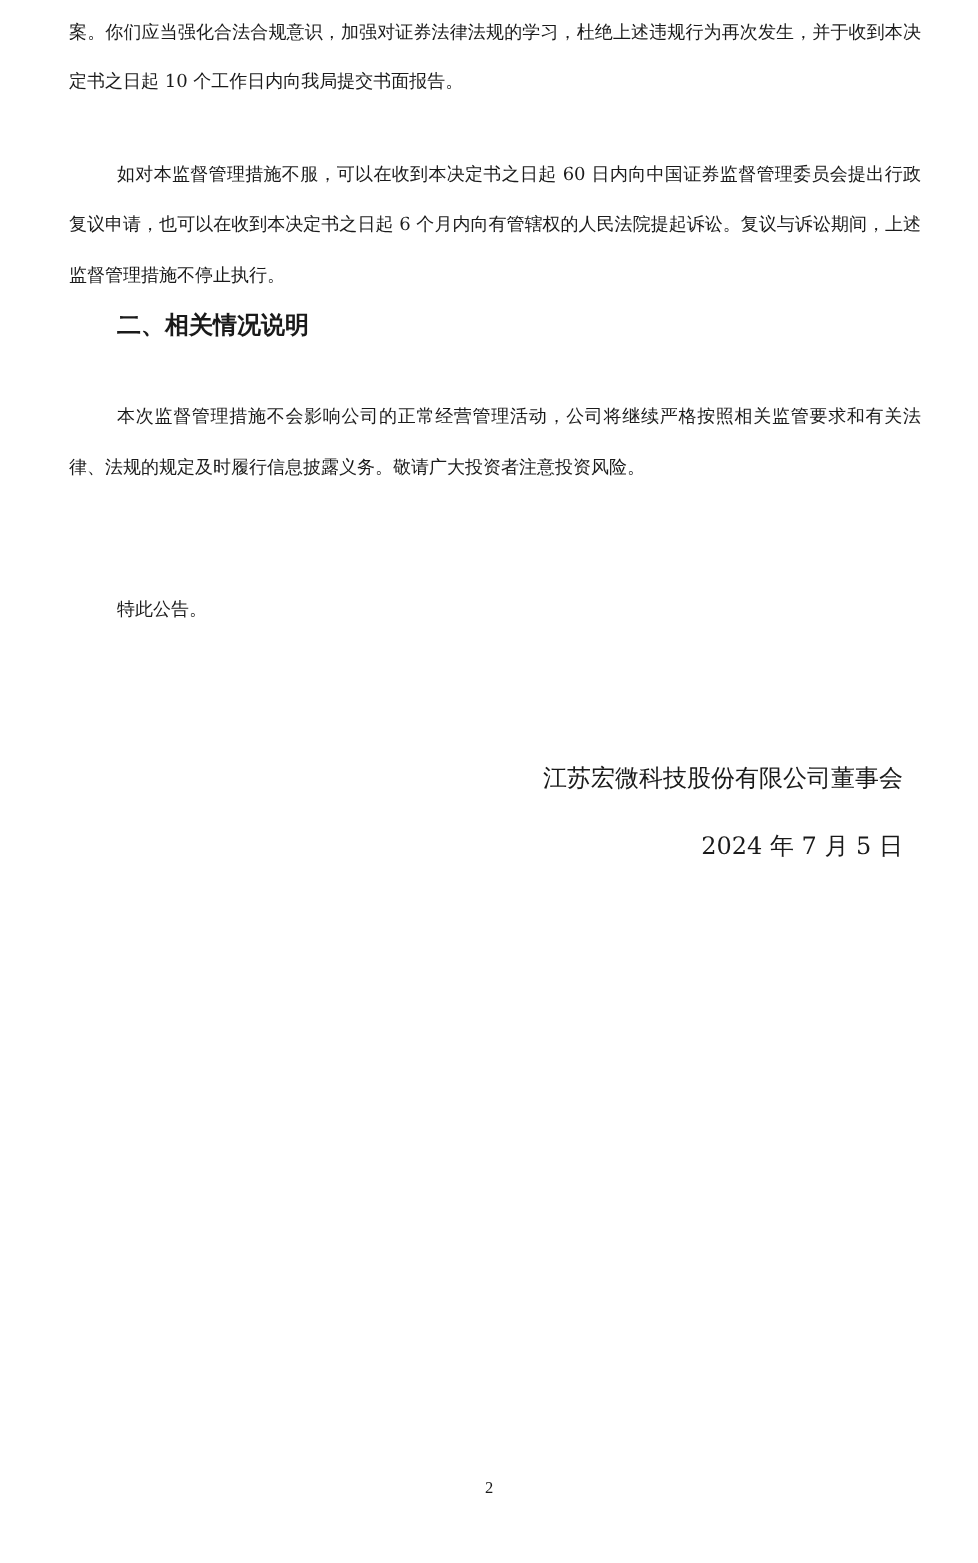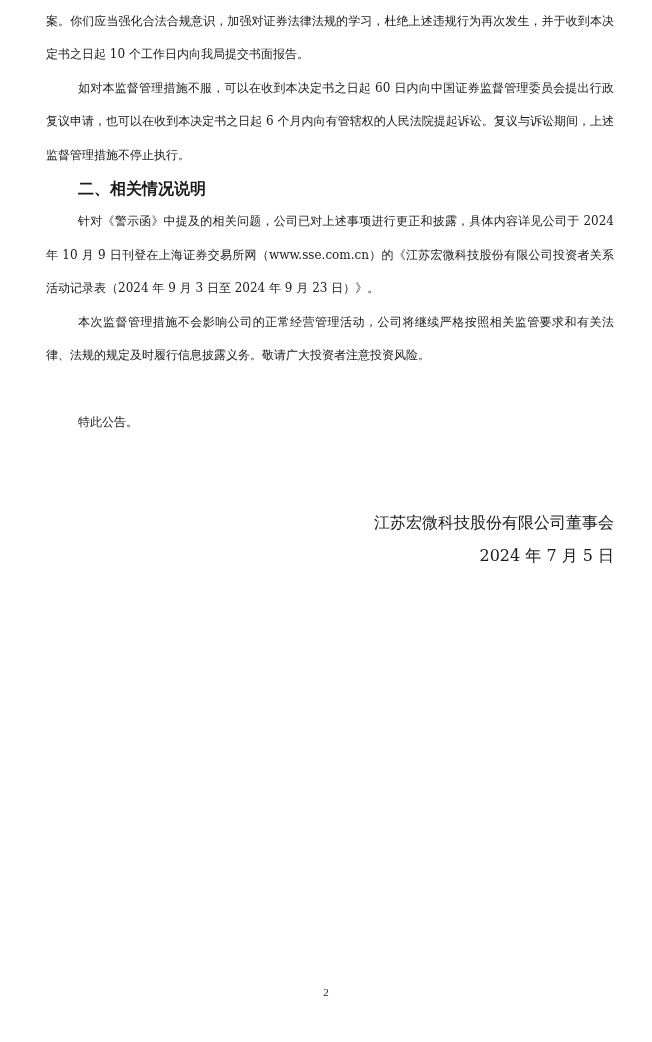--- a/index.html
+++ b/index.html
@@ -10,37 +10,36 @@
   }
   .page { position: absolute; left: 46px; top: 5px; width: 568px; }
   .p {
     font-size: 12px;
     line-height: 33.4px;
     text-align: justify;
     text-justify: inter-character;
     margin: 0;
     letter-spacing: 0px;
   }
-  .indent { text-indent: 32px; }
+  .indent { text-indent: 32px; margin-top: 28px; }
   .heading { font-weight: bold; text-indent: 32px; font-size: 16px; line-height: 33.4px; margin: 0; }
   .blank { height: 33.4px; }
-  .sign { text-align: right; font-size: 16px; line-height: 33.4px; margin: 0; padding-right: 0; }
+  .sign { text-align: right; font-size: 16px; line-height: 33.4px; margin: 12px; padding-right: 0; }
   .footer {
     position: absolute; left: 0; width: 652px; top: 986px;
     text-align: center; font-size: 11px; font-family: "Liberation Serif", serif; color: #1a1a1a;
   }
 </style>
 </head>
 <body>
 
 <div class="page">
   <p class="p">案。你们应当强化合法合规意识，加强对证券法律法规的学习，杜绝上述违规行为再次发生，并于收到本决定书之日起 10 个工作日内向我局提交书面报告。</p>
   <p class="p indent">如对本监督管理措施不服，可以在收到本决定书之日起 60 日内向中国证券监督管理委员会提出行政复议申请，也可以在收到本决定书之日起 6 个月内向有管辖权的人民法院提起诉讼。复议与诉讼期间，上述监督管理措施不停止执行。</p>
   <p class="heading">二、相关情况说明</p>
-  <p class="p indent">针对《警示函》中提及的相关问题，公司已对上述事项进行更正和披露，具体内容详见公司于 2024 年 10 月 9 日刊登在上海证券交易所网（www.sse.com.cn）的《江苏宏微科技股份有限公司投资者关系活动记录表（2024 年 9 月 3 日至 2024 年 9 月 23 日）》。</p>
   <p class="p indent">本次监督管理措施不会影响公司的正常经营管理活动，公司将继续严格按照相关监管要求和有关法律、法规的规定及时履行信息披露义务。敬请广大投资者注意投资风险。</p>
   <div class="blank"></div>
   <p class="p indent">特此公告。</p>
   <div class="blank"></div>
   <div class="blank"></div>
   <p class="sign">江苏宏微科技股份有限公司董事会</p>
   <p class="sign">2024 年 7 月 5 日</p>
 </div>
 
 <div class="footer">2</div>

